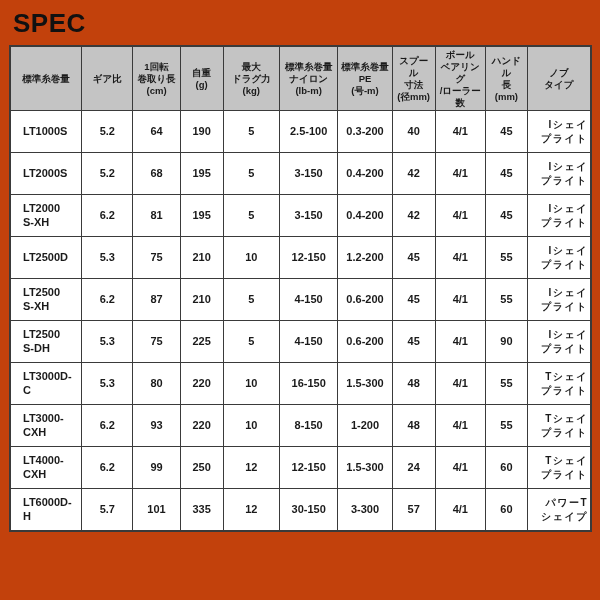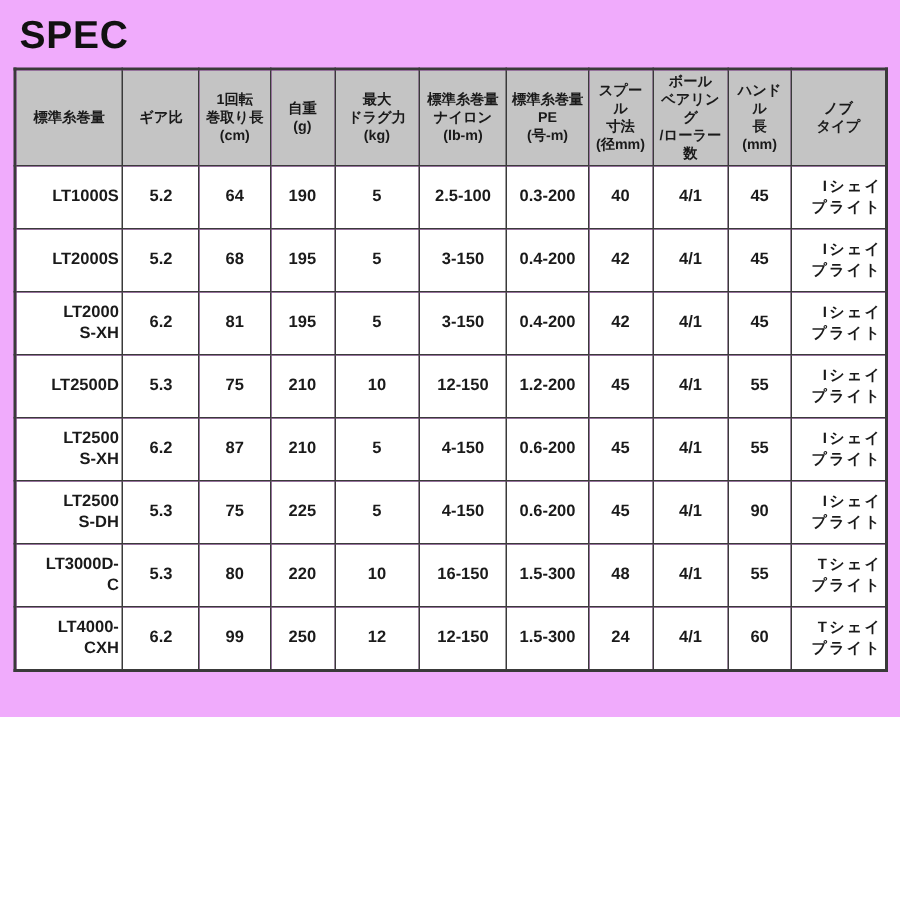--- a/index.html
+++ b/index.html
@@ -7,22 +7,22 @@
     padding: 0;
     background: #ffffff;
     width: 600px;
     height: 600px;
     font-family: "Liberation Sans", "DejaVu Sans", sans-serif;
     color: #1a1a1a;
     -webkit-font-smoothing: antialiased;
   }
   .page {
     width: 600px;
-    height: 478px;
-    background: #f0abfc;
+    height: 600px;
+    background: #c2410c;
     overflow: hidden;
     box-sizing: border-box;
   }
   .page-title {
     font-size: 26px;
     font-weight: bold;
     letter-spacing: 0.5px;
     margin: 8px 0 6px 13px;
     color: #111111;
   }
@@ -52,21 +52,21 @@
     line-height: 1.25;
     color: #1a1a1a;
   }
   table.spec-table td {
     background: #ffffff;
     font-size: 11px;
     font-weight: bold;
     line-height: 1.25;
   }
   table.spec-table td.cell-item {
-    text-align: right;
+    text-align: left;
     padding-left: 12px;
   }
   table.spec-table td.cell-knob {
     font-size: 10px;
     letter-spacing: 1.5px;
     line-height: 1.35;
     text-align: right;
   }
   
   col.c-item   { width: 70px; }
@@ -229,29 +229,58 @@
         <td>10</td>
         <td>16-150</td>
         <td>1.5-300</td>
         <td>48</td>
         <td>4/1</td>
         <td>55</td>
         <td class="cell-knob">Tシェイ
 プライト</td>
       </tr>
       <tr>
+        <td class="cell-item">LT3000-
+CXH</td>
+        <td>6.2</td>
+        <td>93</td>
+        <td>220</td>
+        <td>10</td>
+        <td>8-150</td>
+        <td>1-200</td>
+        <td>48</td>
+        <td>4/1</td>
+        <td>55</td>
+        <td class="cell-knob">Tシェイ
+プライト</td>
+      </tr>
+      <tr>
         <td class="cell-item">LT4000-
 CXH</td>
         <td>6.2</td>
         <td>99</td>
         <td>250</td>
         <td>12</td>
         <td>12-150</td>
         <td>1.5-300</td>
         <td>24</td>
         <td>4/1</td>
         <td>60</td>
         <td class="cell-knob">Tシェイ
 プライト</td>
       </tr>
+      <tr>
+        <td class="cell-item">LT6000D-H</td>
+        <td>5.7</td>
+        <td>101</td>
+        <td>335</td>
+        <td>12</td>
+        <td>30-150</td>
+        <td>3-300</td>
+        <td>57</td>
+        <td>4/1</td>
+        <td>60</td>
+        <td class="cell-knob">パワーT
+シェイプ</td>
+      </tr>
     </tbody>
   </table>
 </div>
 
 </body></html>

